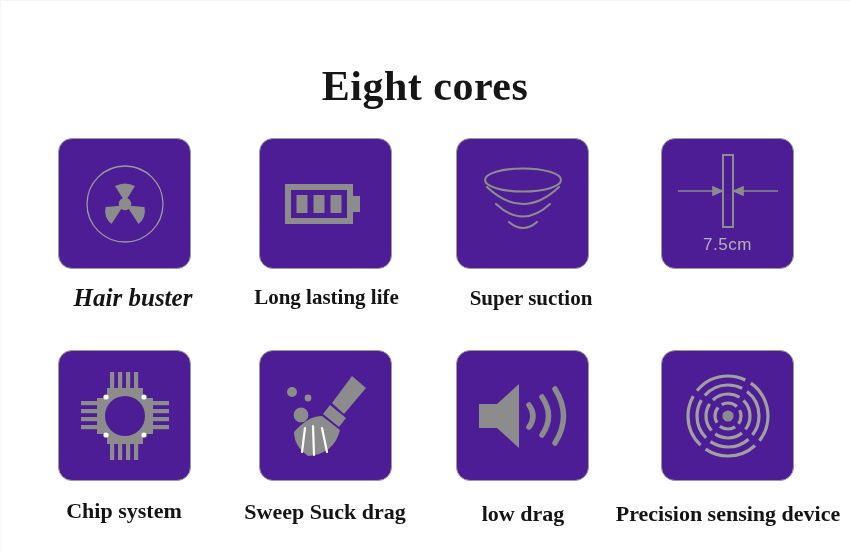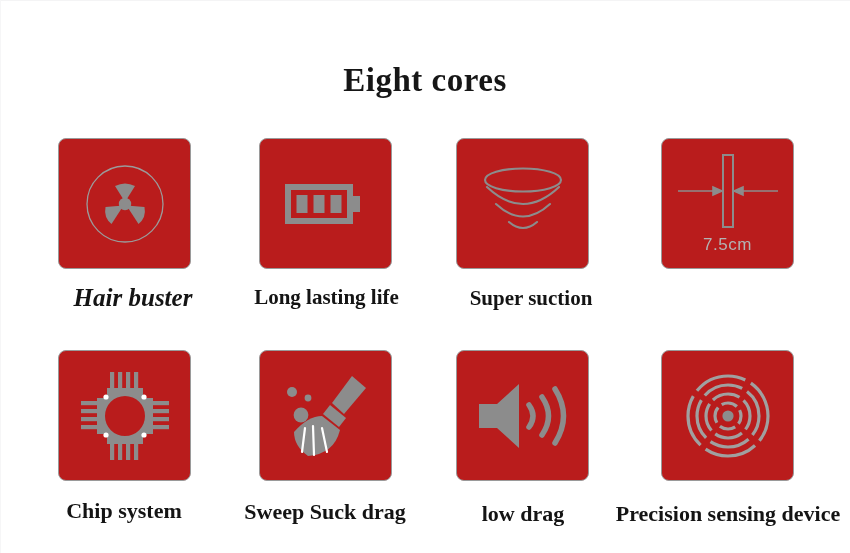--- a/index.html
+++ b/index.html
@@ -36,39 +36,39 @@
     background: #f6f6f7;
   }
 
   .title {
     position: absolute;
     left: 0;
     top: 62px;
     width: 850px;
     text-align: center;
     font-family: "Liberation Serif", serif;
-    font-size: 33px;
+    font-size: 42px;
     font-weight: 700;
     color: #161616;
     letter-spacing: 0.5px;
   }
 
   .grid {
     position: absolute;
     left: 0;
     top: 0;
     width: 850px;
     height: 553px;
   }
 
   .icon-box {
     position: absolute;
     border: 1.5px solid #9a9a9a;
-    border-radius: 8px;
-    background: #b91c1c;
+    border-radius: 14px;
+    background: #4c1d95;
     box-sizing: border-box;
   }
 
   .icon-wrap {
     position: absolute;
     left: 0; top: 0;
     width: 100%;
     height: 100%;
     display: flex;
     align-items: center;

